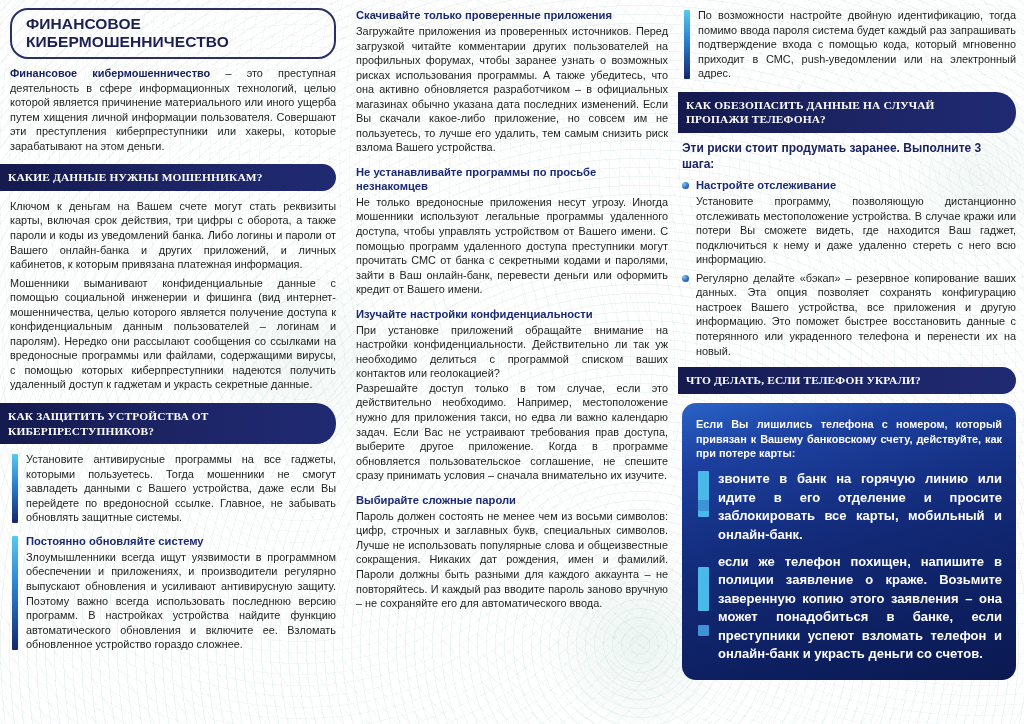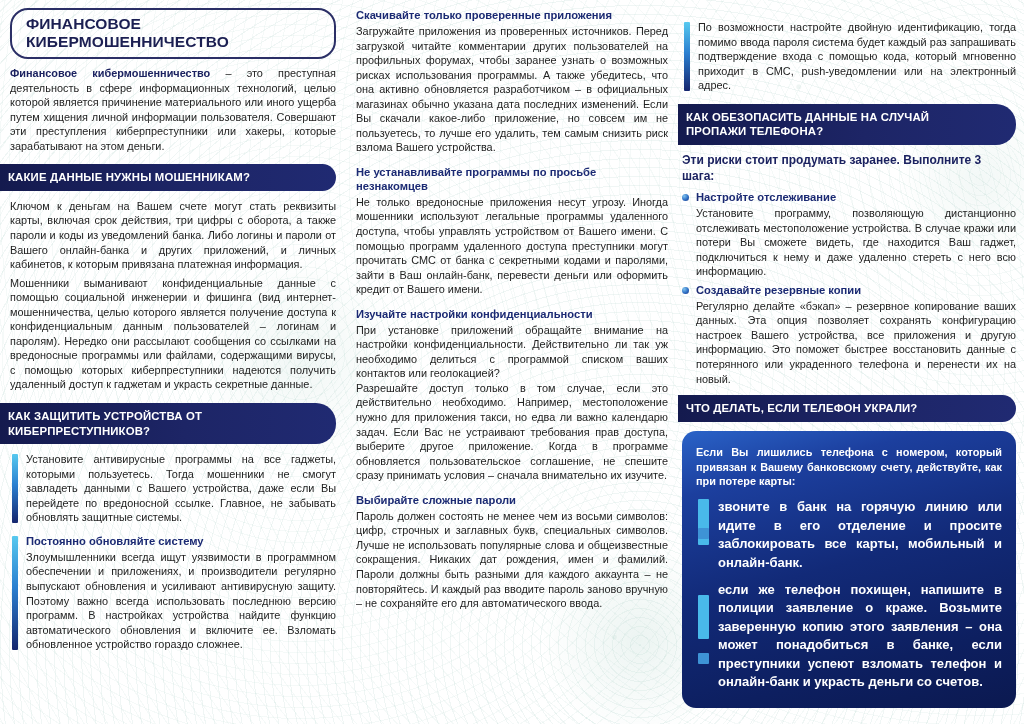--- a/index.html
+++ b/index.html
@@ -38,21 +38,21 @@
     width: 1024px;
     height: 724px;
     box-sizing: border-box;
   }
   .col {
     box-sizing: border-box;
     position: relative;
   }
   .col-left   { width: 348px; padding: 8px 12px 0 10px; }
   .col-mid    { width: 330px; padding: 8px 10px 4px 8px; }
-  .col-right  { width: 346px; padding: 20px 8px 0 4px; }
+  .col-right  { width: 346px; padding: 8px 8px 0 4px; }
 
   
   .main-title {
     border: 2px solid #2b2f66;
     border-radius: 18px;
     padding: 5px 14px 6px 14px;
     font-size: 15.5px;
     font-weight: bold;
     letter-spacing: .1px;
     color: #1b1f52;
@@ -65,20 +65,21 @@
     background: linear-gradient(90deg,#141a4e 0%, #1d2566 55%, #202a72 100%);
     color: #ffffff;
     font-size: 11.4px;
     font-weight: bold;
     letter-spacing: .15px;
     padding: 6px 34px 6px 8px;
     border-radius: 0 20px 20px 0;
     margin: 11px 0 8px -10px;
     line-height: 1.28;
     display: block;
+    font-family: Liberation Serif, serif;
   }
   .col-right .sec-header { margin-left: -4px; }
 
   
   p.body {
     margin: 0 0 4px 0;
     font-size: 10.9px;
     line-height: 1.335;
     color: #232323;
     text-align: justify;
@@ -260,21 +261,20 @@
 
 
     <div class="dot-block">
       <span class="dot"></span>
       <div class="sub-head">Настройте отслеживание</div>
       <p class="body tight">Установите программу, позволяющую дистанционно отслеживать местоположение устройства. В случае кражи или потери Вы сможете видеть, где находится Ваш гаджет, подключиться к нему и даже удаленно стереть с него всю информацию.</p>
     </div>
 
     <div class="dot-block">
       <span class="dot"></span>
-      <div class="sub-head">Создавайте резервные копии</div>
       <p class="body tight">Регулярно делайте «бэкап» – резервное копирование ваших данных. Эта опция позволяет сохранять конфигурацию настроек Вашего устройства, все приложения и другую информацию. Это поможет быстрее восстановить данные с потерянного или украденного телефона и перенести их на новый.</p>
     </div>
 
     <div class="sec-header" style="margin-top:9px">ЧТО ДЕЛАТЬ, ЕСЛИ ТЕЛЕФОН УКРАЛИ?</div>
 
     <div class="callout">
       <p class="c-lead">Если Вы лишились телефона с номером, который привязан к Вашему банковскому счету, действуйте, как при потере карты:</p>
 
       <div class="cbar-block">
         <span class="cbar"></span>

